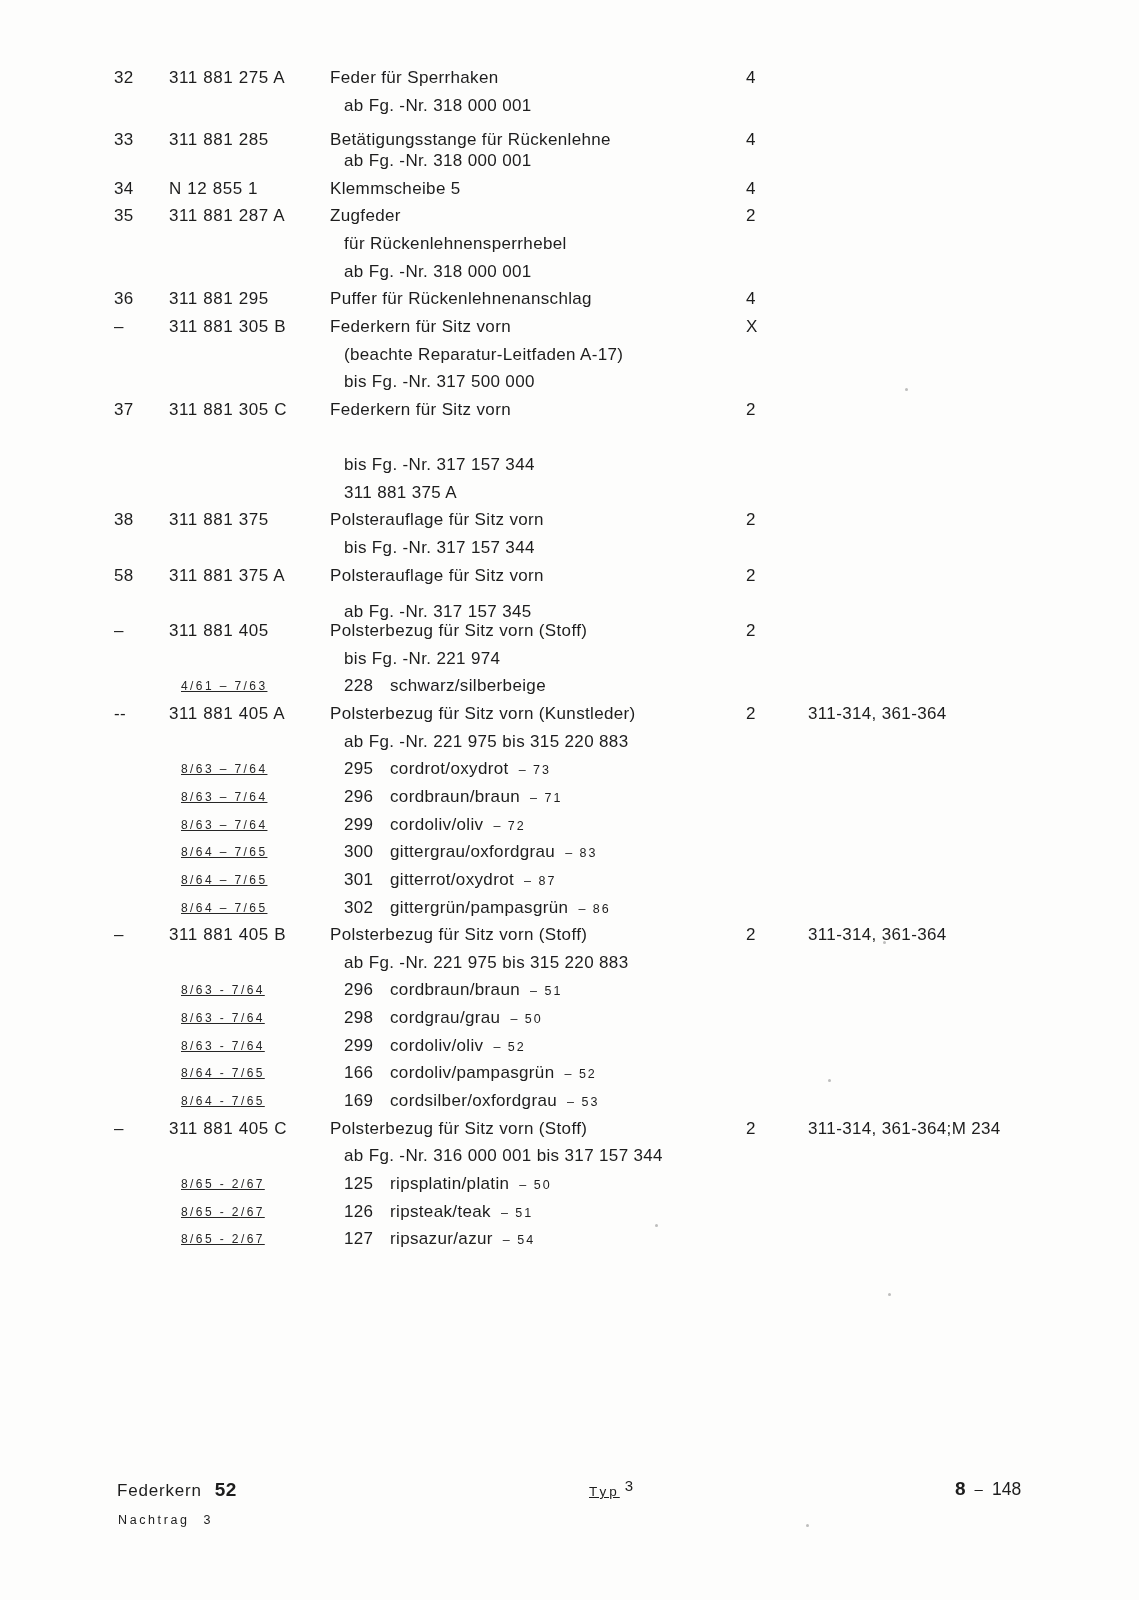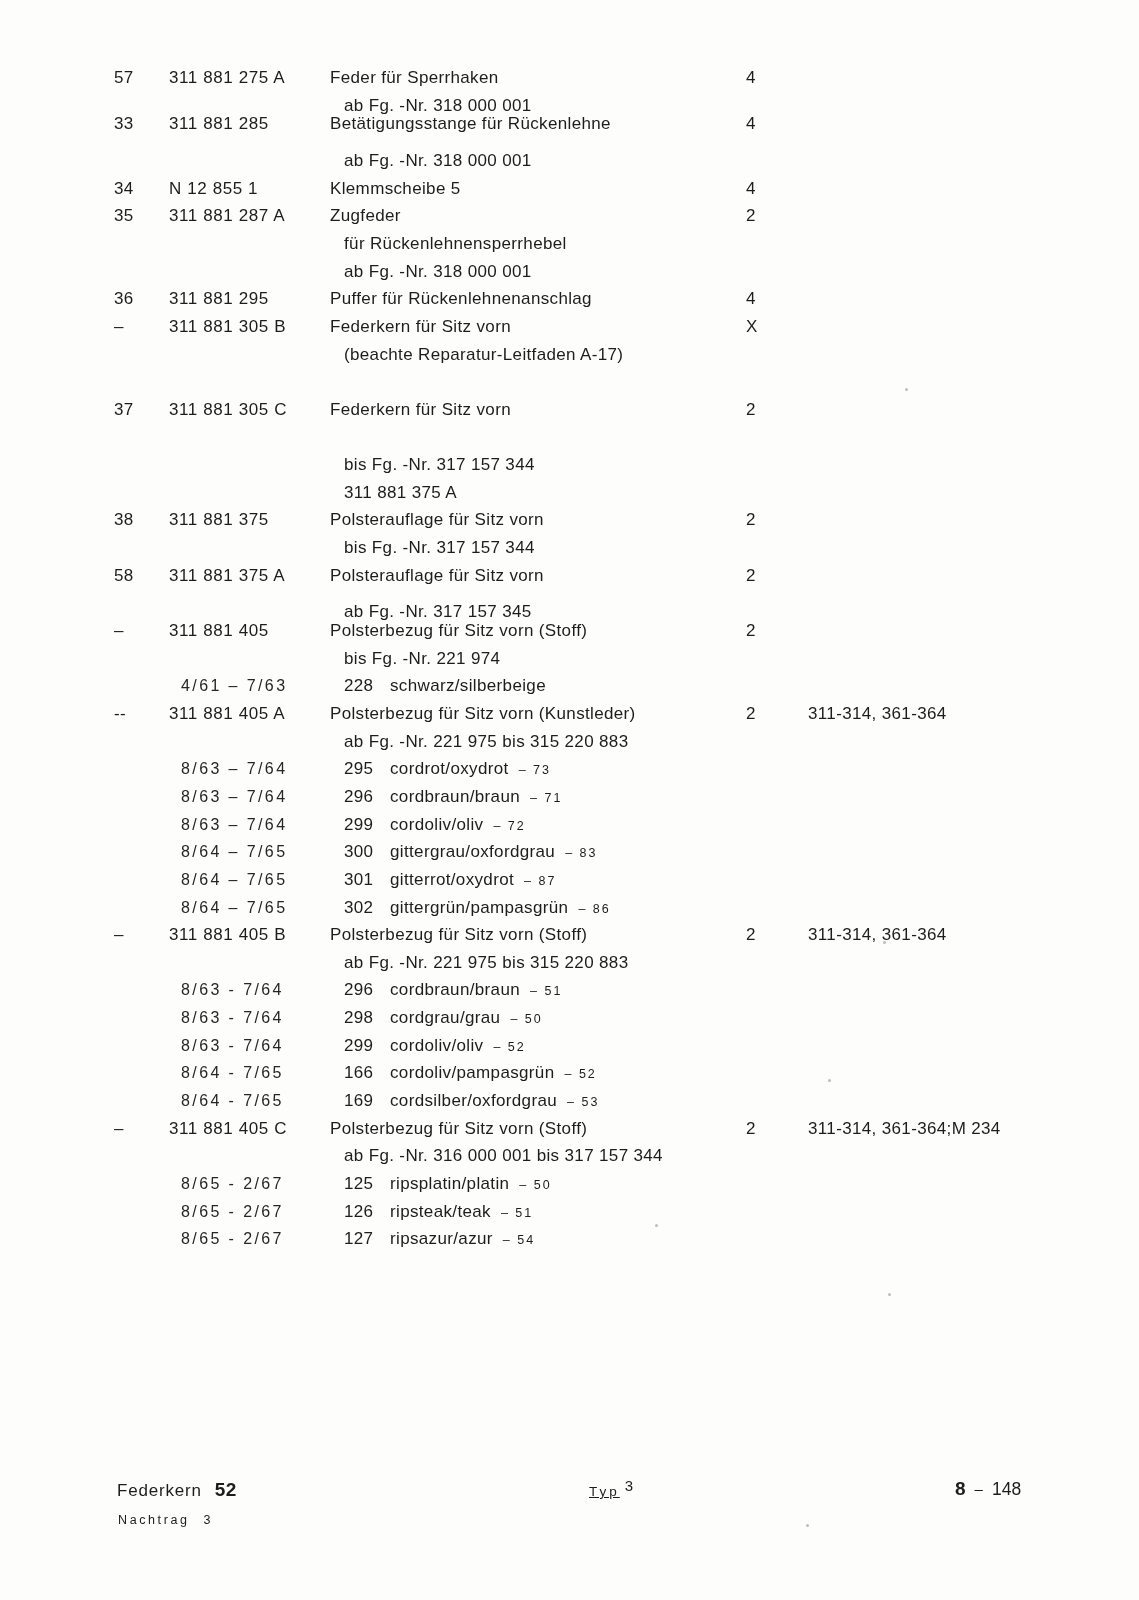--- a/index.html
+++ b/index.html
@@ -12,21 +12,21 @@
     color:#1d1d1d;
     overflow:hidden;
   }
   .table-area{position:absolute;left:0;top:0;width:1139px;height:1400px;}
   .line{position:absolute;left:0;width:100%;height:28px;line-height:28px;white-space:nowrap;}
   .cell{position:absolute;top:0;white-space:nowrap;font-size:17px;letter-spacing:0.35px;}
   .pos   {left:114px;}
   .part  {left:169px;letter-spacing:0.6px;}
   .desc  {left:330px;}
   .sub   {left:344px;}
-  .date  {left:181px;font-size:16px;letter-spacing:2.4px;color:#262626;}
+  .date  {left:181px;font-size:12px;letter-spacing:2.4px;color:#262626;text-decoration:underline;}
   .code  {left:344px;}
   .cname {left:390px;}
   .cnum  {font-size:12.5px;letter-spacing:2px;margin-left:10px;}
   .qty   {left:746px;}
   .remark{left:808px;}
 
   .footer{position:absolute;left:0;top:0;width:100%;}
   .footer-plate{position:absolute;left:117px;top:1479px;height:22px;line-height:22px;font-size:17px;letter-spacing:0.8px;}
   .footer-plate .bold{font-weight:bold;font-size:19px;margin-left:13px;letter-spacing:0.5px;}
   .footer-supplement{position:absolute;left:118px;top:1510px;height:20px;line-height:20px;font-size:12.5px;letter-spacing:2.6px;}
@@ -39,29 +39,29 @@
 
   .speck{position:absolute;width:3px;height:3px;border-radius:50%;background:#6f6f6f;opacity:.45;}
 </style>
 </head>
 <body>
 
 <div class="sheet">
 
   <div class="table-area" id="table-area">
       <div class="line" style="top: 64px;">
-        <span class="cell pos">57</span>
+        <span class="cell pos">32</span>
         <span class="cell part">311 881 275 A</span>
         <span class="cell desc">Feder für Sperrhaken</span>
         <span class="cell qty">4</span>
       </div>
       <div class="line" style="top: 91.7px;">
         <span class="cell sub">ab Fg. -Nr.  318 000 001</span>
       </div>
-      <div class="line" style="top: 110px;">
+      <div class="line" style="top: 126px;">
         <span class="cell pos">33</span>
         <span class="cell part">311 881 285</span>
         <span class="cell desc">Betätigungsstange für Rückenlehne</span>
         <span class="cell qty">4</span>
       </div>
       <div class="line" style="top: 146.9px;">
         <span class="cell sub">ab Fg. -Nr.  318 000 001</span>
       </div>
       <div class="line" style="top: 174.6px;">
         <span class="cell pos">34</span>
@@ -88,20 +88,23 @@
         <span class="cell qty">4</span>
       </div>
       <div class="line" style="top: 312.9px;">
         <span class="cell pos">–</span>
         <span class="cell part">311 881 305 B</span>
         <span class="cell desc">Federkern für Sitz vorn</span>
         <span class="cell qty">X</span>
       </div>
       <div class="line" style="top: 340.5px;">
         <span class="cell sub">(beachte Reparatur-Leitfaden A-17)</span>
+      </div>
+      <div class="line" style="top: 368.1px;">
+        <span class="cell sub">bis Fg. -Nr. 317 500 000</span>
       </div>
       <div class="line" style="top: 395.8px;">
         <span class="cell pos">37</span>
         <span class="cell part">311 881 305 C</span>
         <span class="cell desc">Federkern für Sitz vorn</span>
         <span class="cell qty">2</span>
       </div>
       <div class="line" style="top: 451.1px;">
         <span class="cell sub">bis Fg. -Nr.  317 157 344</span>
       </div>

